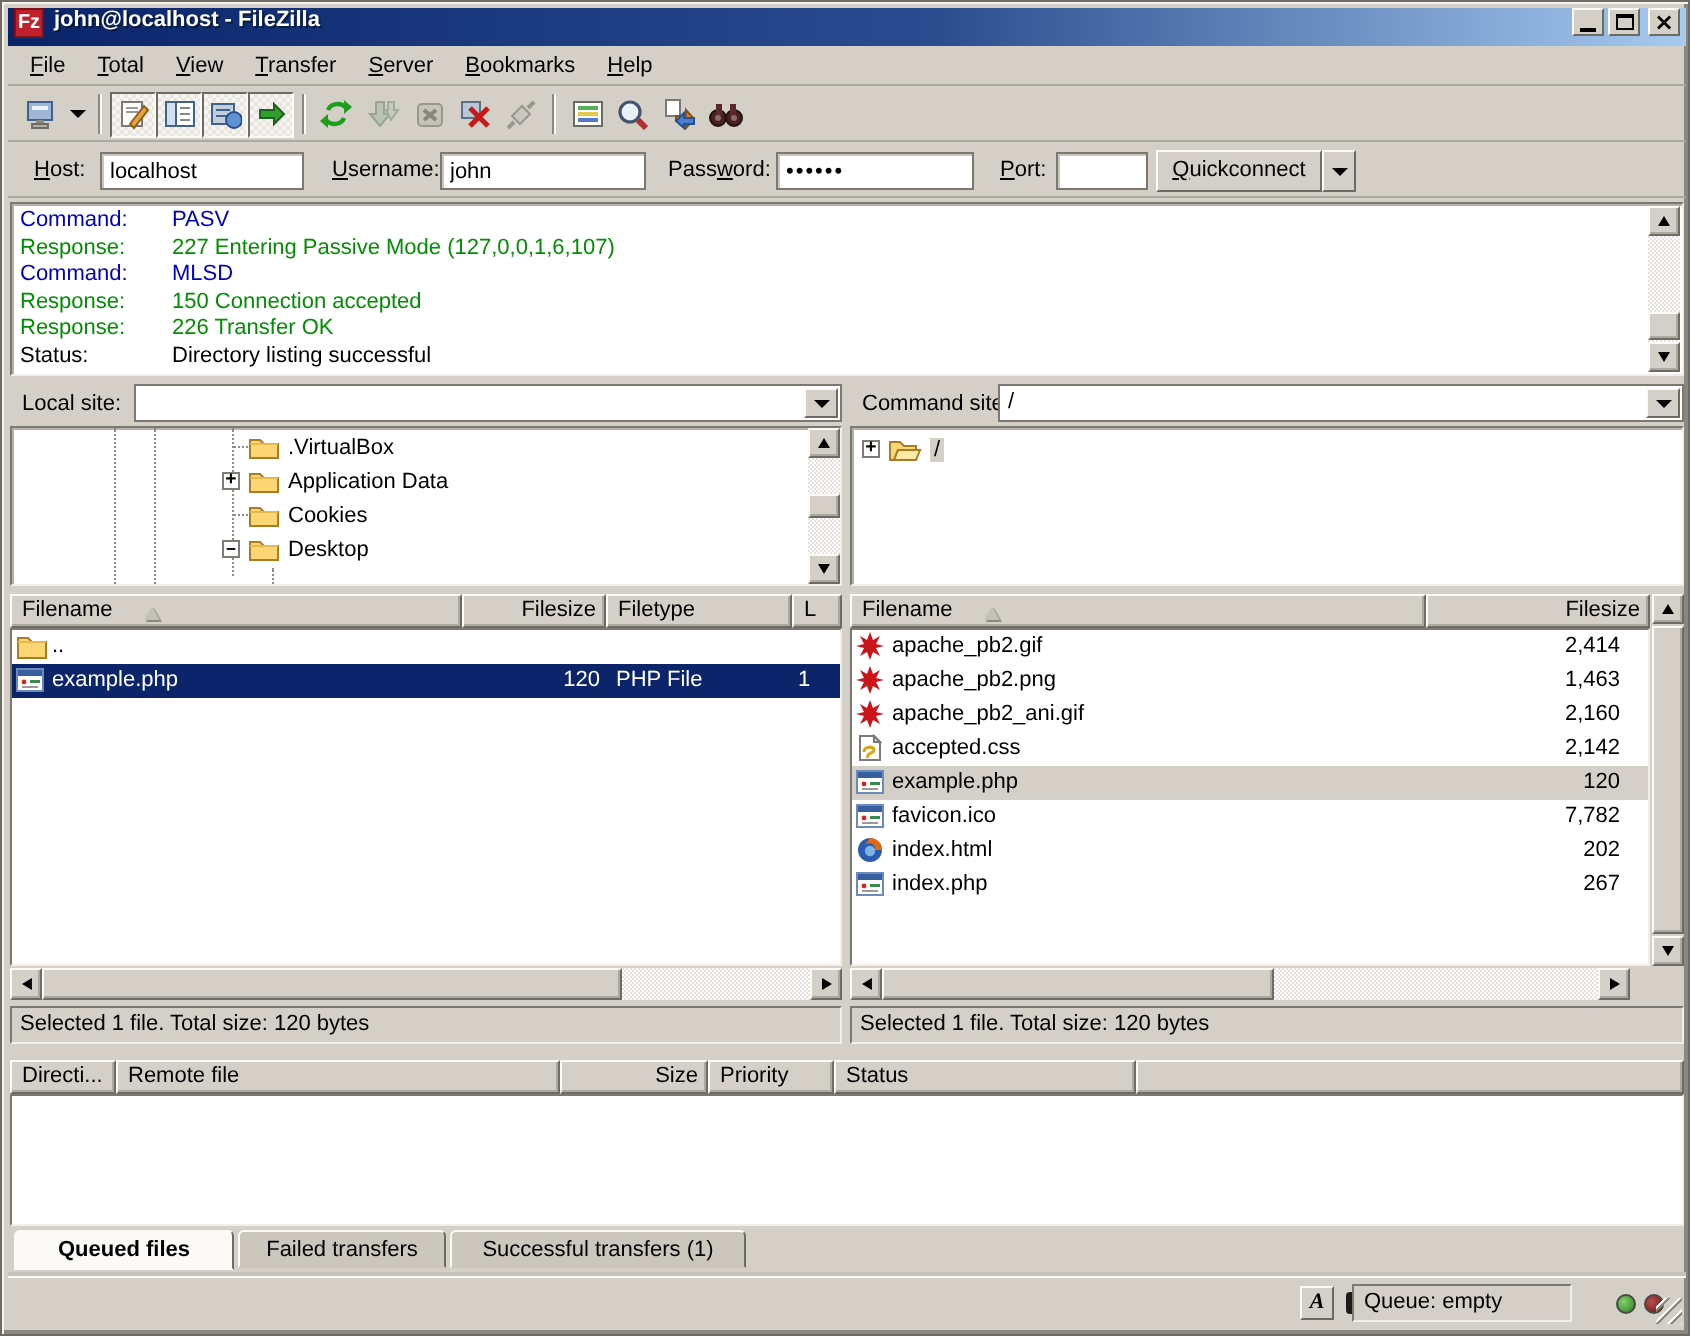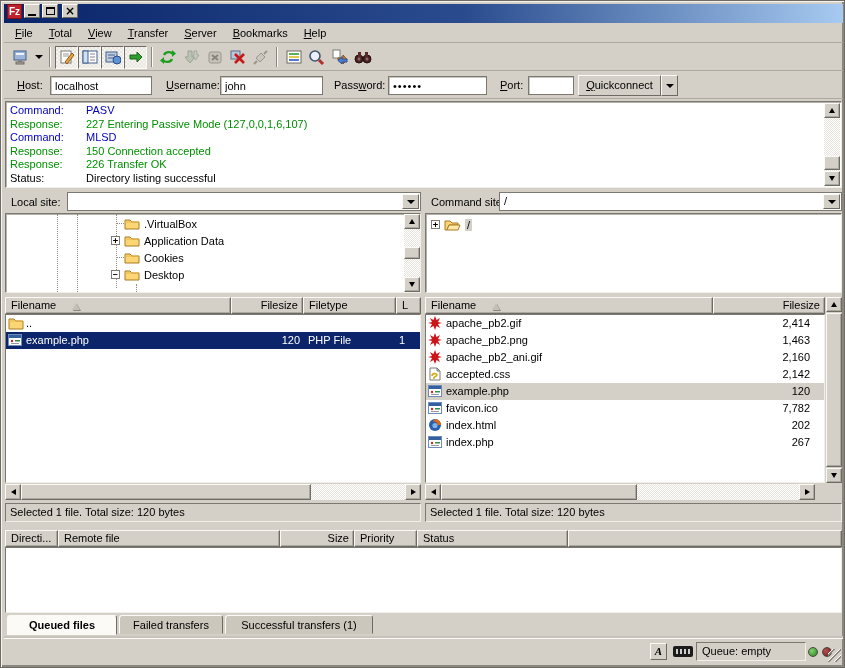--- a/index.html
+++ b/index.html
@@ -138,35 +138,36 @@
   
   .statusbar { position:absolute; left:3px; top:637px; width:839px; height:26px; border-top:1px solid #fbfaf7;
                box-shadow:0 -2px 0 #c7c3bb; }
   .sb-item { position:absolute; }
   .ascii-btn { left:646px; top:4px; width:17px; height:17px; background:#d4d0c8;
                border:1px solid; border-color:#fbfaf7 #6e6b64 #6e6b64 #fbfaf7;
                font:italic bold 11px/14px "Liberation Serif",serif; text-align:center; }
   .speed-badge { left:669px; top:7px; width:20px; height:11px; background:#1b1b1b; border-radius:2px; position:absolute; }
   .speed-badge i { position:absolute; left:3px; top:3px; width:14px; height:5px;
                    background:repeating-linear-gradient(90deg,#cfcfcf 0 2px,#1b1b1b 2px 4px); }
-  .queue-panel { left:692px; top:3px; width:110px; height:19px; background:#d4d0c8;
+  .queue-panel { left:672px; top:3px; width:110px; height:19px; background:#d4d0c8;
                  border:1px solid; border-color:#7b7872 #f1efe9 #f1efe9 #7b7872; padding:2px 5px; }
   .led { width:10px; height:10px; border-radius:50%; top:8px; position:absolute; border:1px solid #4a4a44; }
   .led.green { left:804px; background:radial-gradient(circle at 35% 35%, #7fd46a, #2f7d22); }
   .led.red   { left:818px; background:radial-gradient(circle at 35% 35%, #b65050, #6e1414); }
   .grip { right:2px; bottom:2px; width:13px; height:13px; position:absolute;
           background:repeating-linear-gradient(135deg, transparent 0 3px, #fbfaf7 3px 4px, #8a877f 4px 5px); }
 </style>
 </head>
 <body>
 
 <div class="window">
 
   <div class="titlebar">
     <div class="app-icon">Fz</div>
+    <div class="title-text">john@localhost - FileZilla</div>
     <div class="winbtn out">
         <span class="glyph-min"></span>
       </div>
     <div class="winbtn out">
         <span class="glyph-max"></span>
       </div>
     <div class="winbtn out" style="margin-left:4px">
         <span class="glyph-close">×</span>
       </div>
   </div>

